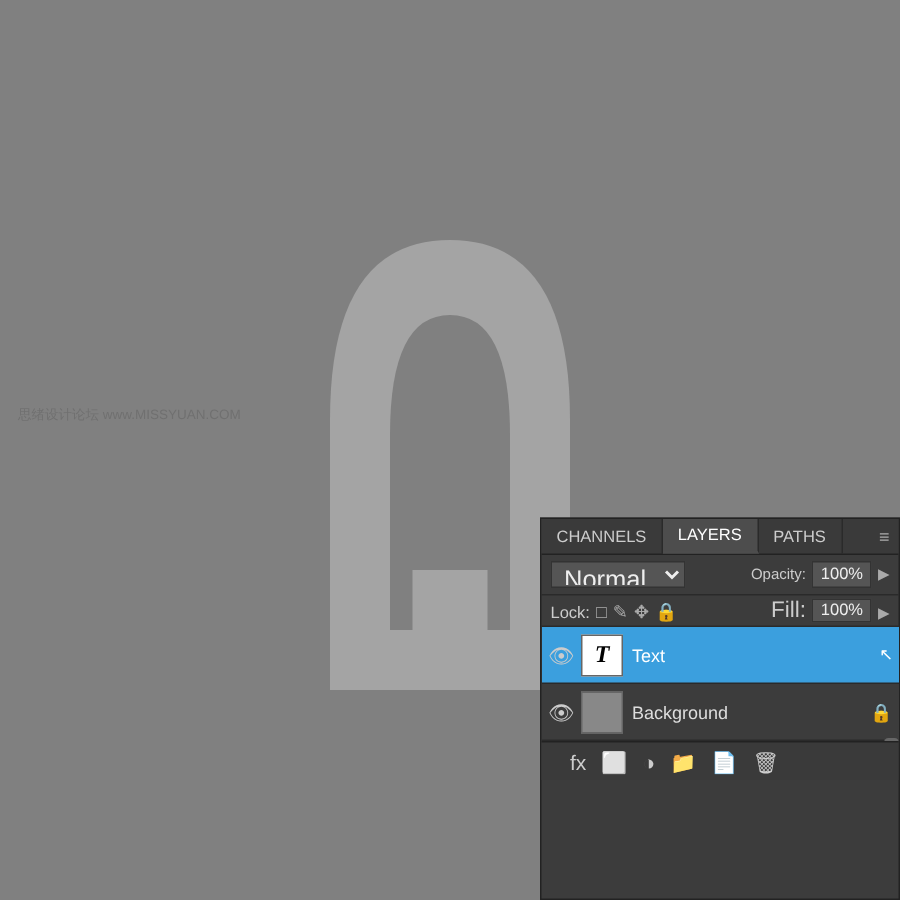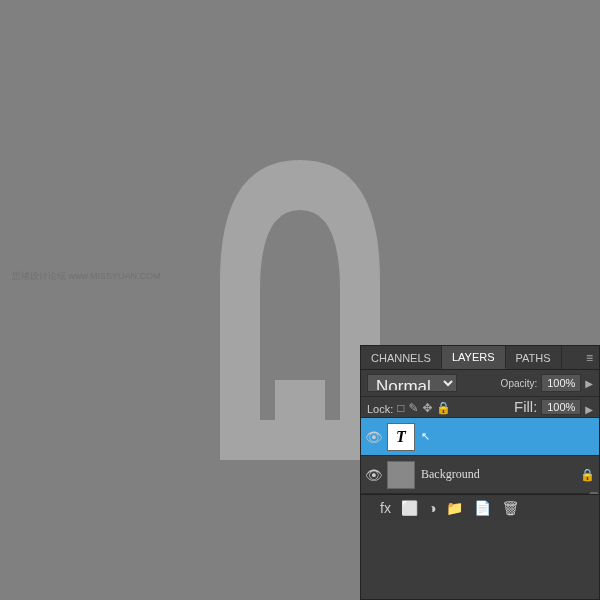--- a/index.html
+++ b/index.html
@@ -226,21 +226,20 @@
       font-size: 0;
     }
 
     .layer-name {
       font-size: 12px;
       color: #fff;
       flex: 1;
     }
     .layer-item:not(.selected) .layer-name {
       color: #ddd;
-      font-family: Liberation Serif, serif;
     }
 
     .layer-lock-icon {
       color: #aaa;
       font-size: 12px;
     }
 
     
     .panel-toolbar {
       display: flex;
@@ -340,20 +339,21 @@
     <span class="blend-arrow">▶</span>
   </div>
 
   <div class="layers-list" style="position:relative;">
 
     <div class="layer-item selected">
       <span class="layer-eye">👁</span>
       <div class="layer-thumbnail">
         <span style="font-family:Times,serif;font-style:italic;font-weight:bold;">T</span>
       </div>
+      <span class="layer-name">Text</span>
       <span style="font-size:11px;color:#fff;">↖</span>
     </div>
 
     <div class="layer-item">
       <span class="layer-eye">👁</span>
       <div class="layer-thumbnail bg-thumb" style="background:#888;"></div>
       <span class="layer-name">Background</span>
       <span class="layer-lock-icon">🔒</span>
     </div>
 

